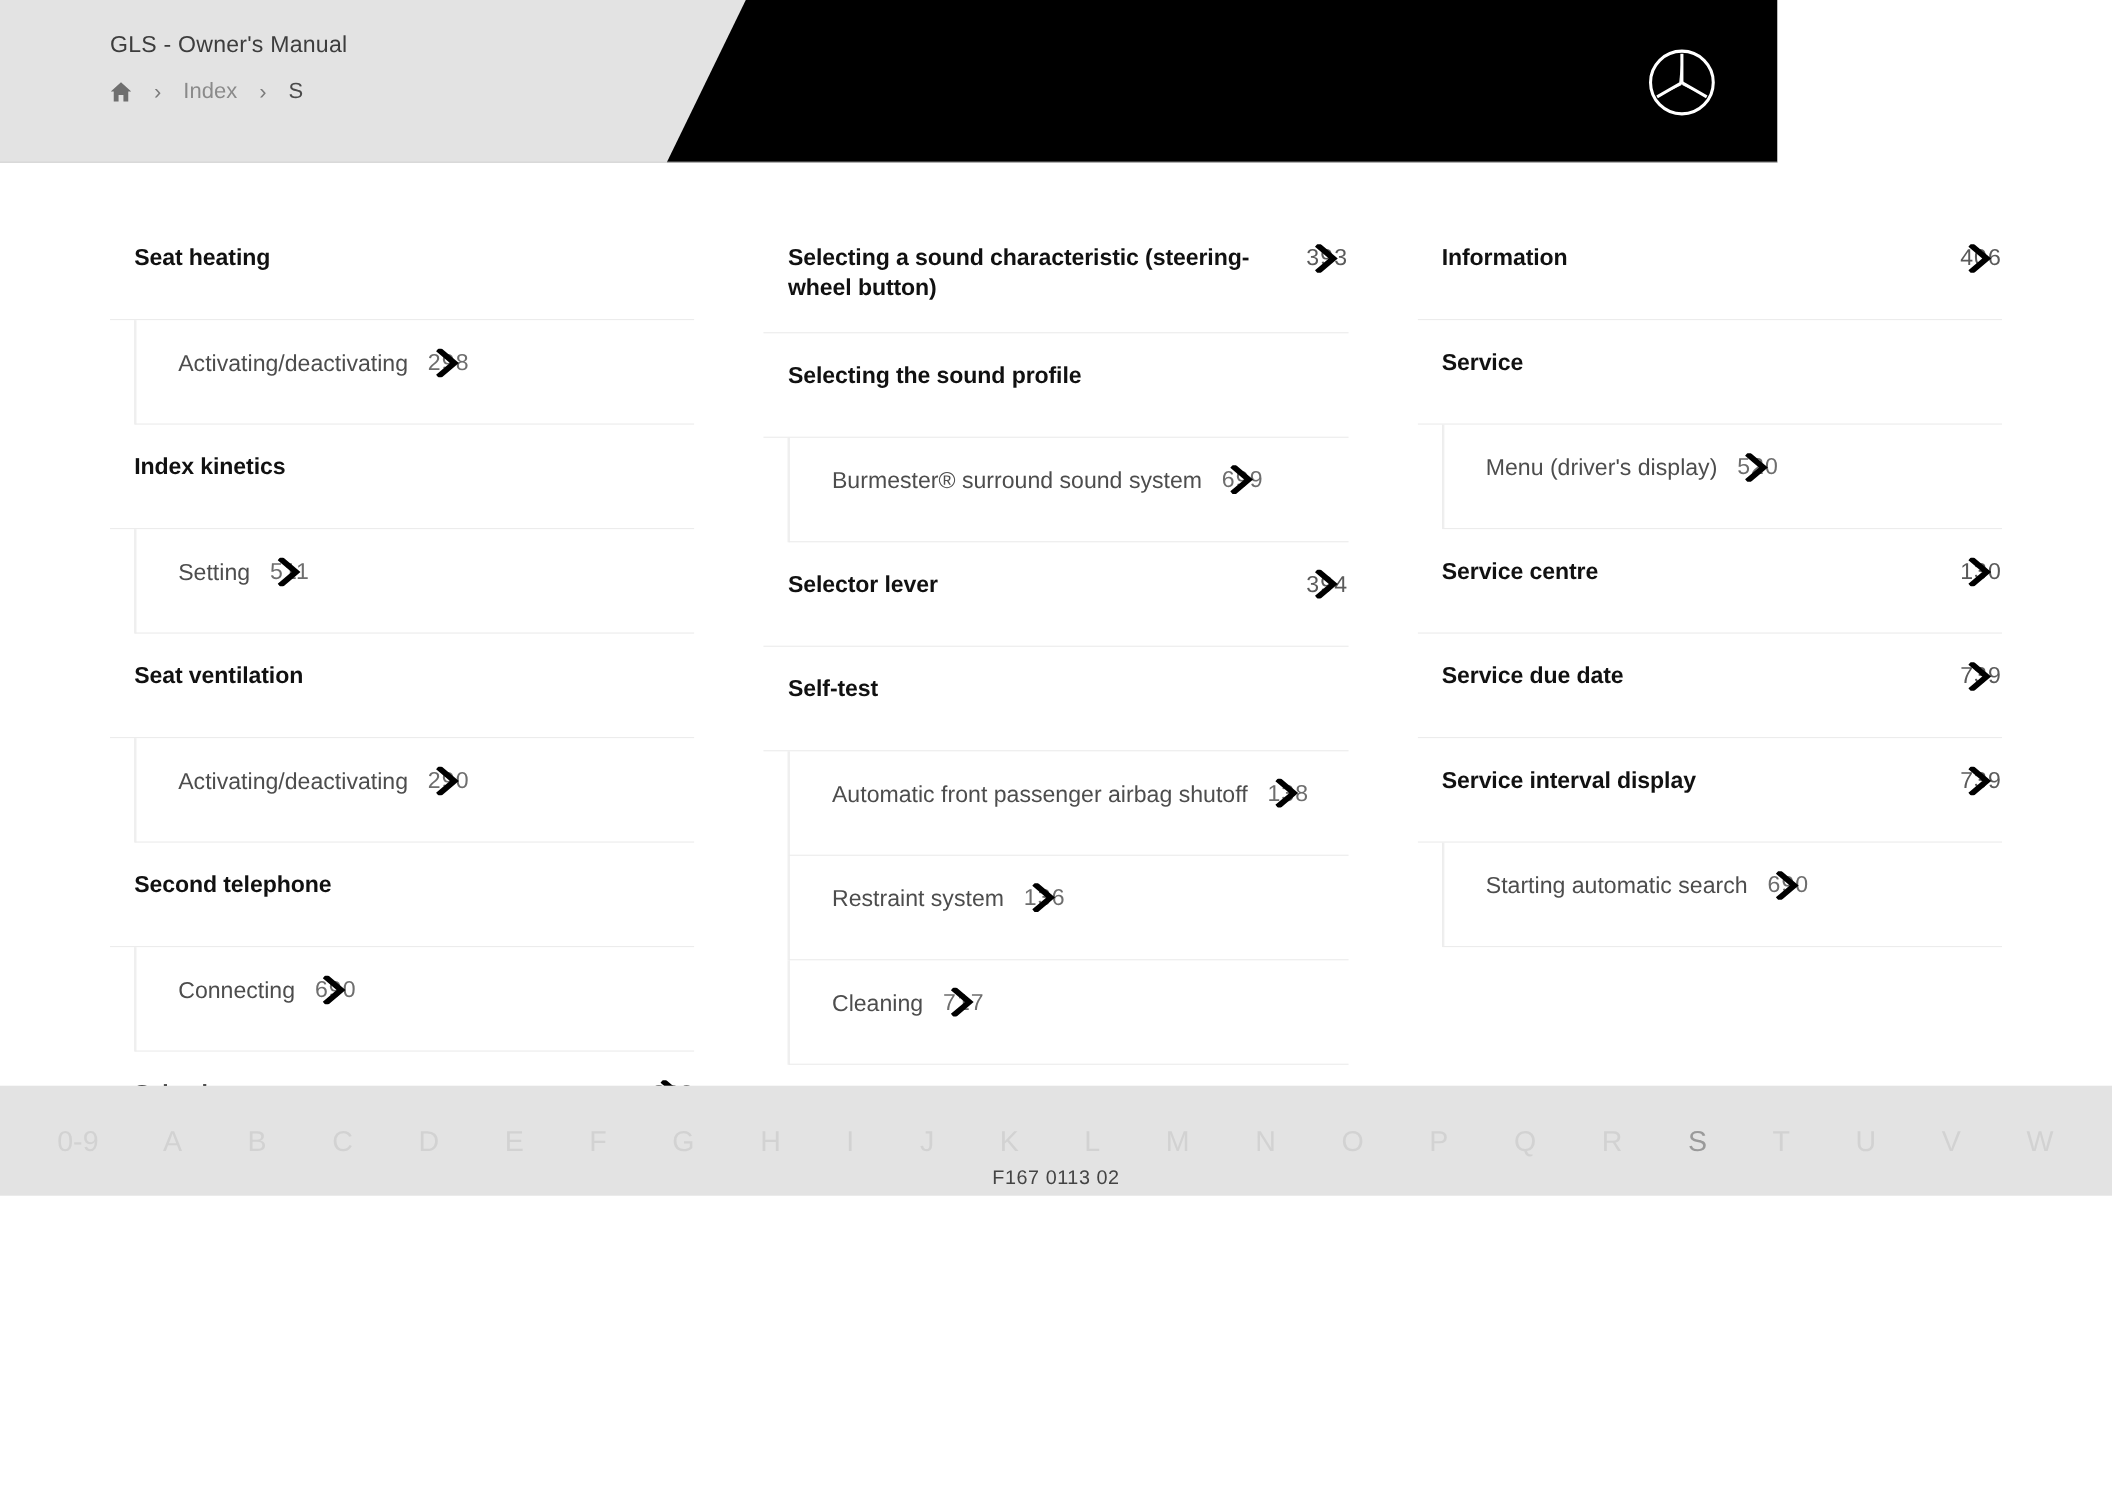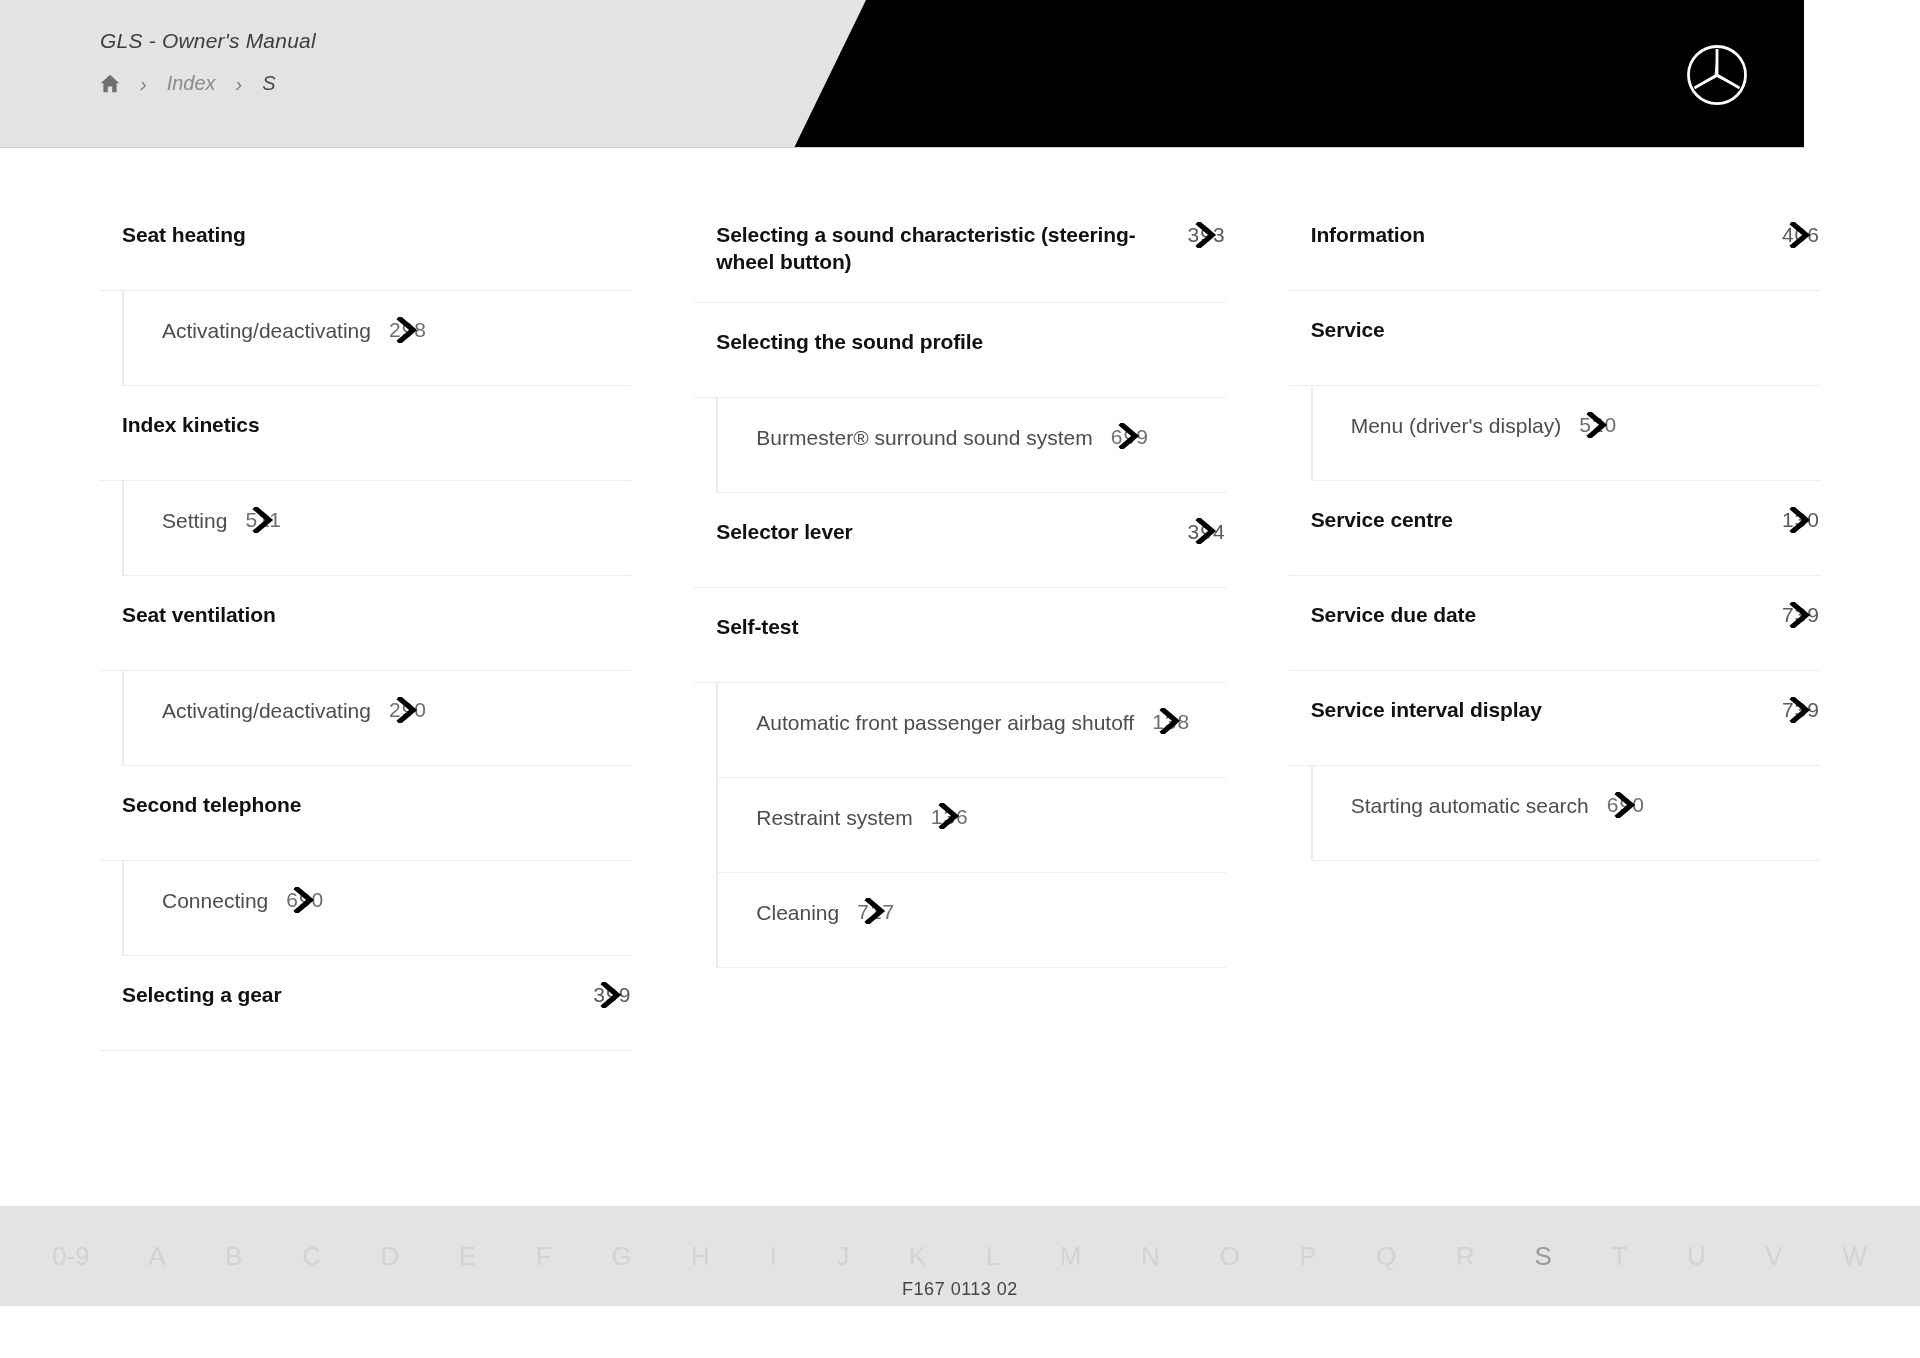--- a/index.html
+++ b/index.html
@@ -6,24 +6,23 @@
   html, body {
     width: 1920px; height: 1358px;
     background: #ffffff;
     font-family: "Liberation Sans", sans-serif;
     overflow: hidden;
   }
 
   
   .header {
     position: relative;
-    width: 1804px; height: 148px;
+    width: 1616px; height: 148px;
     background: #e3e3e3;
     overflow: hidden;
-    font-style: italic;
   }
   .header-black {
     position: absolute; top: 0; right: 0;
     width: 1010px; height: 148px;
     background: #000000;
     clip-path: polygon(72px 0, 1010px 0, 1010px 148px, 0 148px);
   }
   .header-text-wrap {
     position: absolute; left: 100px; top: 29px;
   }
@@ -49,21 +48,21 @@
   }
   .header-underline {
     position: absolute; left: 0; bottom: 0;
     width: 100%; height: 1px; background: #cfcfcf;
   }
 
   
   .index-body {
     position: relative;
     padding: 48px 100px 0 100px;
-    height: 1158px;
+    height: 939px;
   }
   .columns {
     display: grid;
     grid-template-columns: 1fr 1fr 1fr;
     column-gap: 63px;
   }
   .column { display: block; }
 
   
   .entry-head {

